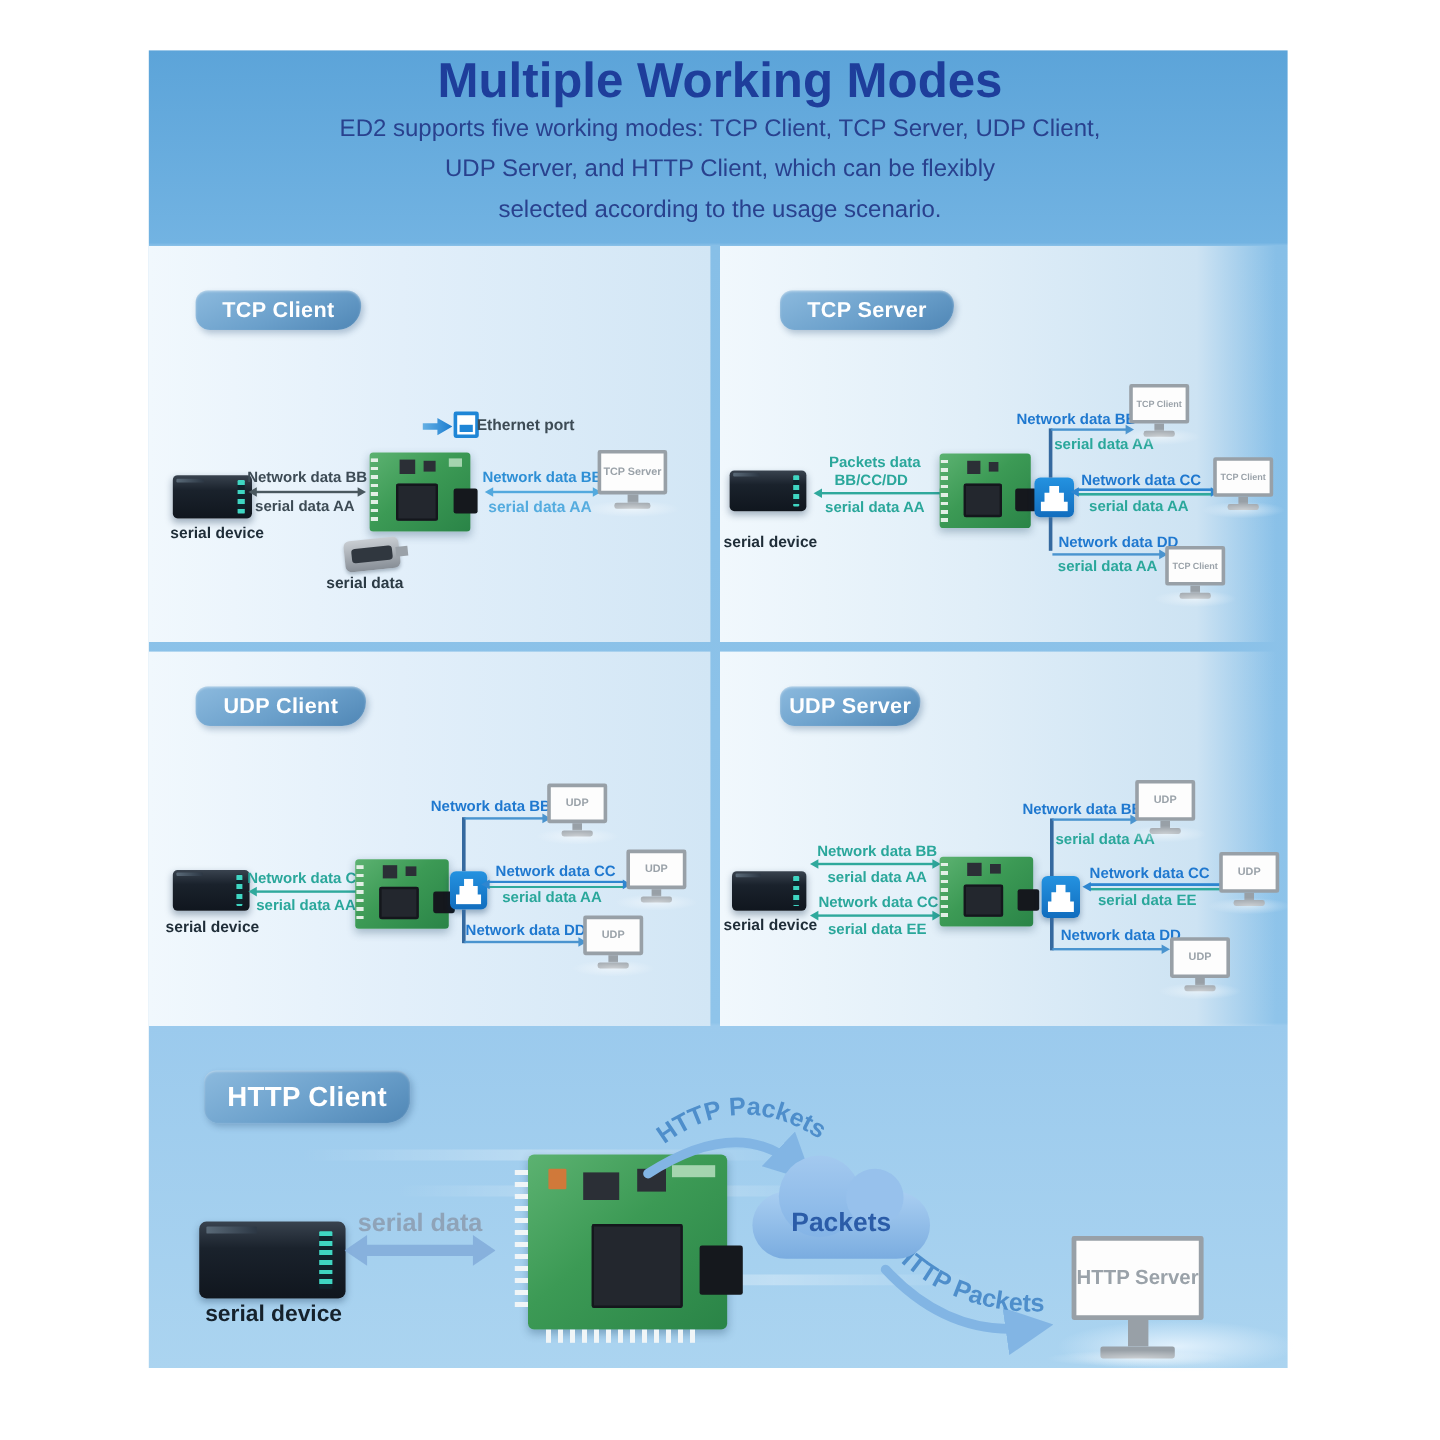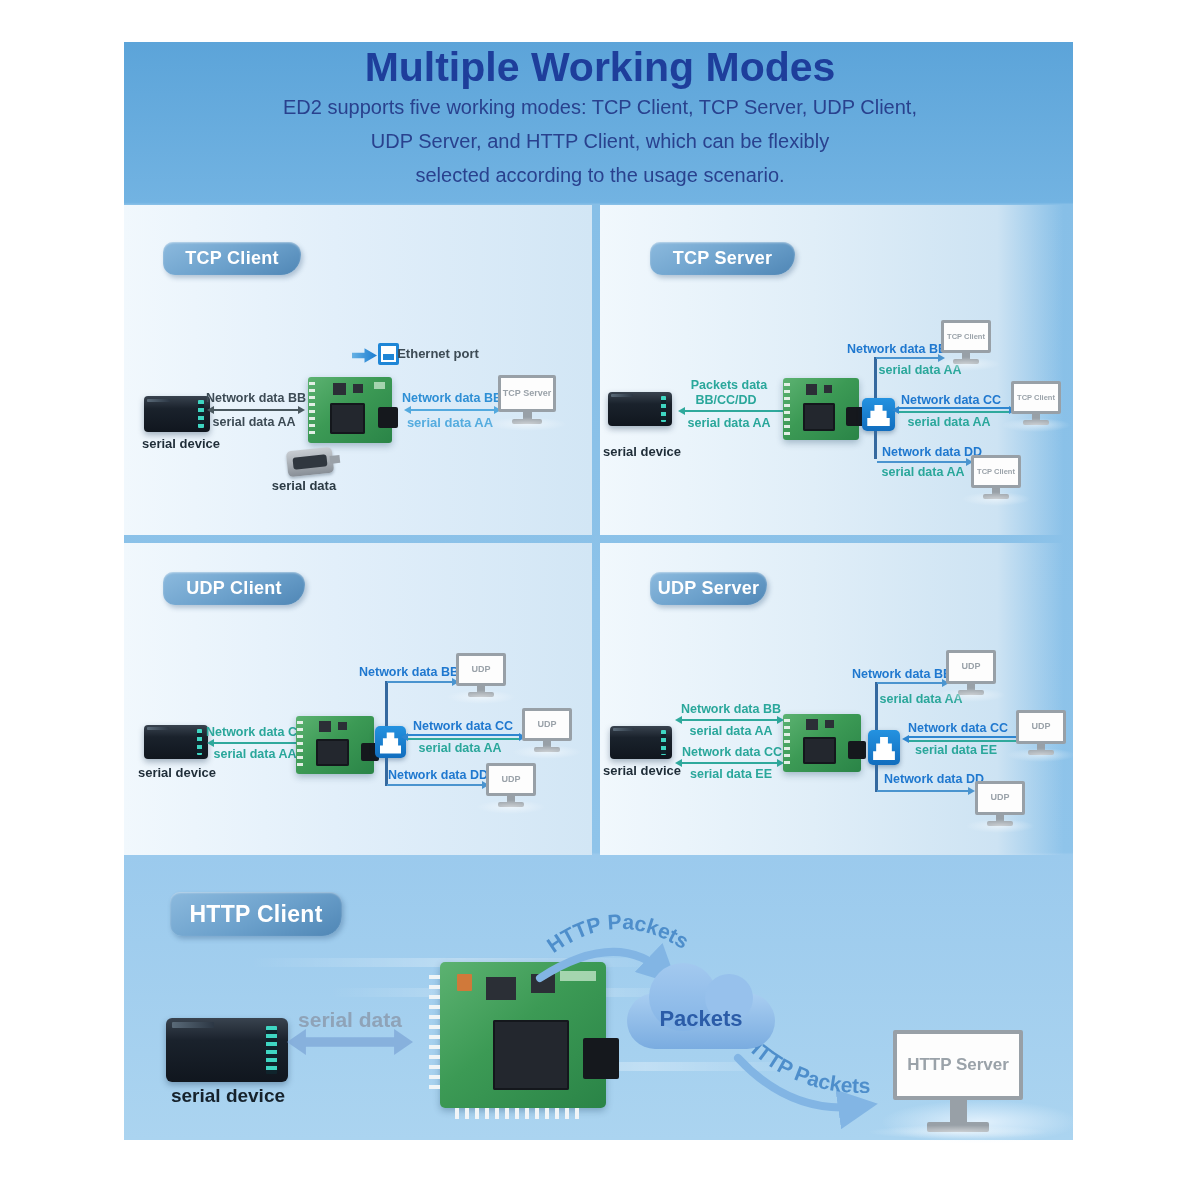--- a/index.html
+++ b/index.html
@@ -392,17 +392,17 @@
 
   <div class="cloud" style="left:627px; top:993px;">
     <div class="p1"></div>
     <div class="p2"></div>
     <div class="cbase"></div>
     <div class="ctxt">Packets</div>
   </div>
 
   <div class="glow" style="left:880px; top:1100px; width:200px; height:44px;"></div>
   <div class="mon" style="left:893px; top:1030px;">
-    <div class="scr" style="width:130px; height:70px; font-size:17px; border-width:4px;">HTTP Server</div>
+    <div class="scr" style="width:110px; height:70px; font-size:17px; border-width:4px;">HTTP Server</div>
     <div class="neck" style="width:17px; height:22px;"></div>
     <div class="base" style="width:62px; height:10px;"></div>
   </div>
 </div>
 
 </body></html>

